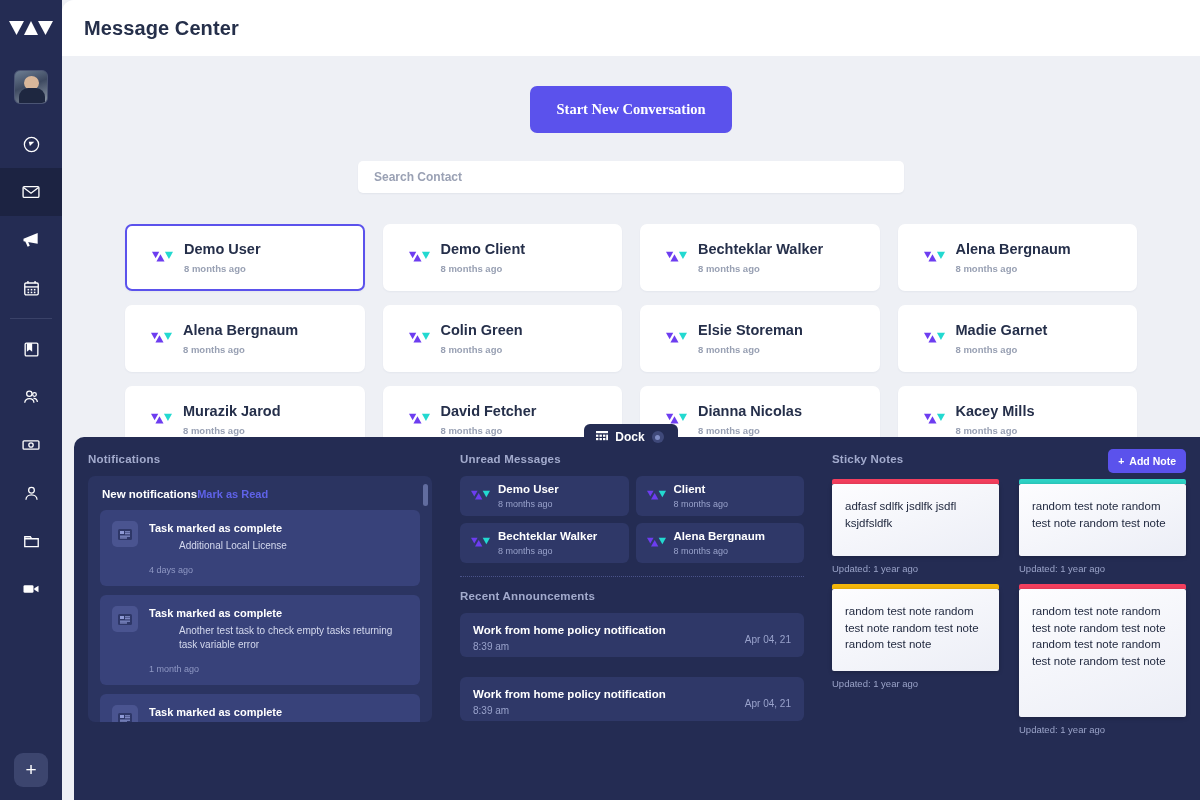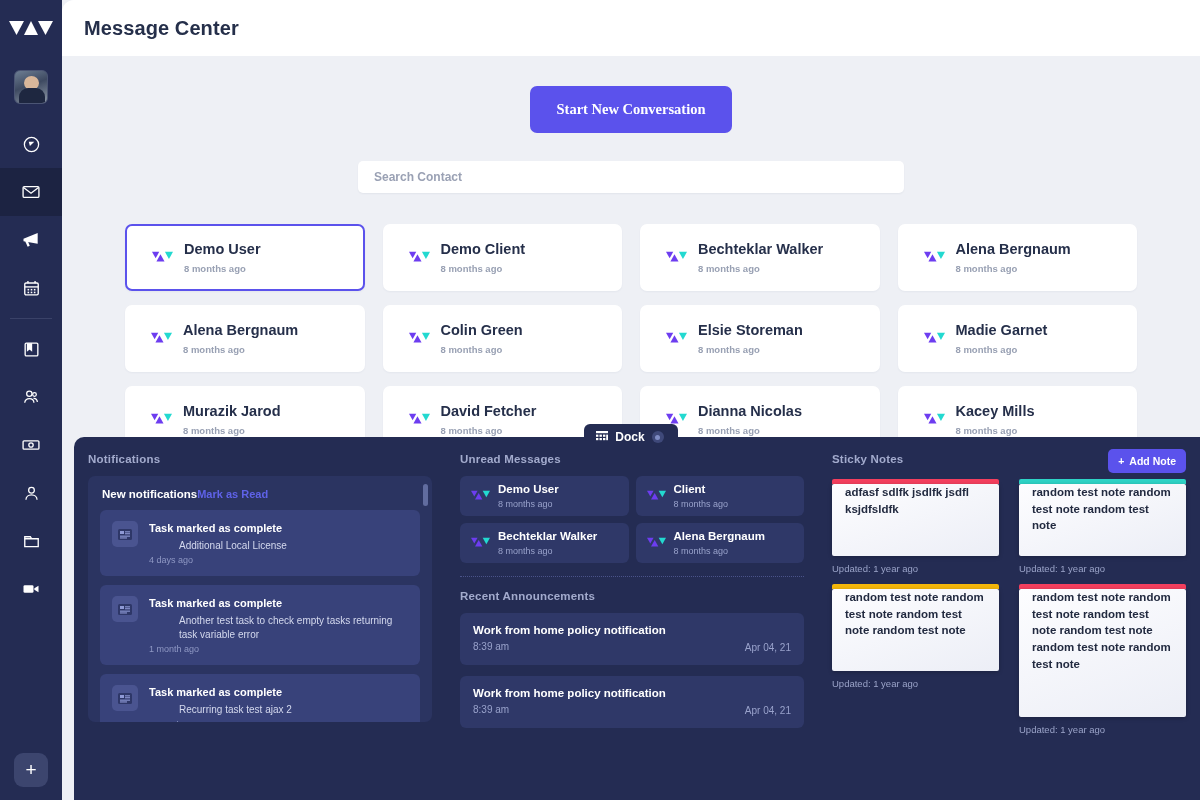--- a/index.html
+++ b/index.html
@@ -129,58 +129,57 @@
   .notif-item {
     background: #38427a; border-radius: 6px; margin-bottom: 9px;
     display: flex; align-items: flex-start; padding: 11px 12px; cursor: pointer;
   }
   .notif-ico {
     width: 26px; height: 26px; border-radius: 5px; background: #4a5490;
     flex: 0 0 26px; margin-right: 11px; display: flex; align-items: center; justify-content: center;
   }
   .notif-txt .n1 { font-size: 11px; font-weight: bold; color: #fff; line-height: 1.35; }
   .notif-txt .n2 { font-size: 10px; color: #d4d9ee; margin-top: 3px; line-height: 1.35; margin-left: 30px; }
-  .notif-txt .n3 { font-size: 9px; color: #8f98c4; margin-top: 3px; }
+  .notif-txt .n3 { font-size: 9px; color: #8f98c4; margin-top: 13px; }
   .scroll-thumb {
     position: absolute; right: 4px; top: 8px; width: 5px; height: 22px;
     background: #616c9f; border-radius: 3px; cursor: pointer;
   }
 
   .msg-grid { display: grid; grid-template-columns: 1fr 1fr; gap: 7px; }
   .msg-card {
     background: #2f3868; border-radius: 6px; height: 40px;
     display: flex; align-items: center; padding-left: 11px; cursor: pointer;
   }
   .msg-card .c-logo { margin-right: 8px; }
   .msg-card .m-name { font-size: 11.5px; font-weight: bold; color: #fff; line-height: 1.2; }
   .msg-card .m-time { font-size: 9px; color: #99a2cb; margin-top: 2px; }
   .dotted-sep { border-top: 1px dotted #4a538a; margin: 13px 0 0 0; }
 
   .ann-card {
     background: #2f3868; border-radius: 6px; padding: 11px 13px 12px 13px;
-    margin-bottom: 11px; cursor: pointer; position: relative; height: 52px;
+    margin-bottom: 20px; cursor: pointer; position: relative; height: 44px;
   }
   .ann-title { font-size: 11.5px; font-weight: bold; color: #fff; }
   .ann-time { font-size: 10px; color: #99a2cb; margin-top: 5px; }
   .ann-date { font-size: 10px; color: #99a2cb; position: absolute; right: 13px; bottom: 12px; }
 
   .notes-head { display: flex; justify-content: space-between; align-items: flex-start; }
   .add-note-btn {
     background: #5b52ec; color: #fff; border: none; border-radius: 5px;
     font-size: 10.5px; font-weight: bold; padding: 6px 10px; cursor: pointer;
     display: flex; align-items: center; gap: 5px; font-family: inherit; margin-top: -4px;
   }
   .notes-grid { display: grid; grid-template-columns: 1fr 1fr; gap: 10px 20px; margin-top: 3px; }
   .note-wrap { }
   .note {
     background: linear-gradient(160deg,#fdfdff 0%,#eceef6 100%);
-    border-radius: 2px; padding: 0 13px; color: #222a40;
+    border-radius: 2px; padding: 14px 13px; color: #222a40;
     font-size: 11.5px; line-height: 1.45; cursor: pointer;
     box-shadow: 0 1px 4px rgba(0,0,0,.25);
-    font-weight: bold;
   }
   .note-bar { height: 5px; border-radius: 2px 2px 0 0; }
   .note-upd { font-size: 9.5px; color: #9aa3c8; margin-top: 7px; }
 
   svg { shape-rendering: geometricPrecision; }
 </style>
 </head>
 <body>
 
 <div class="app">

